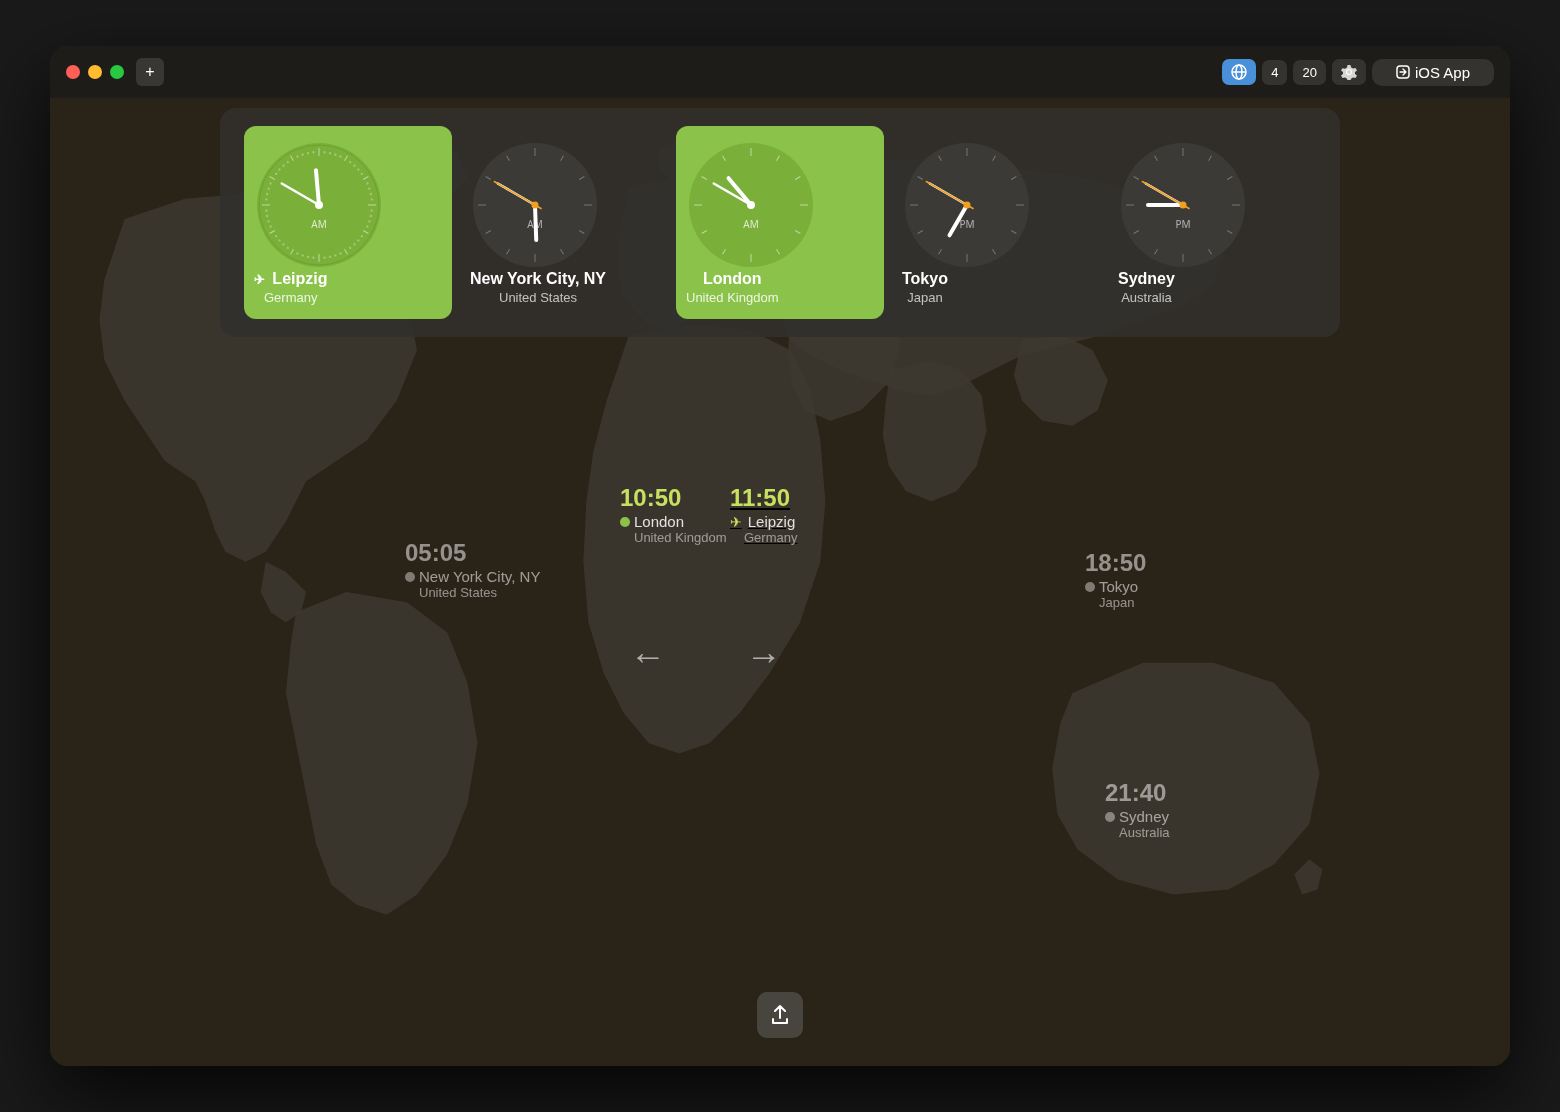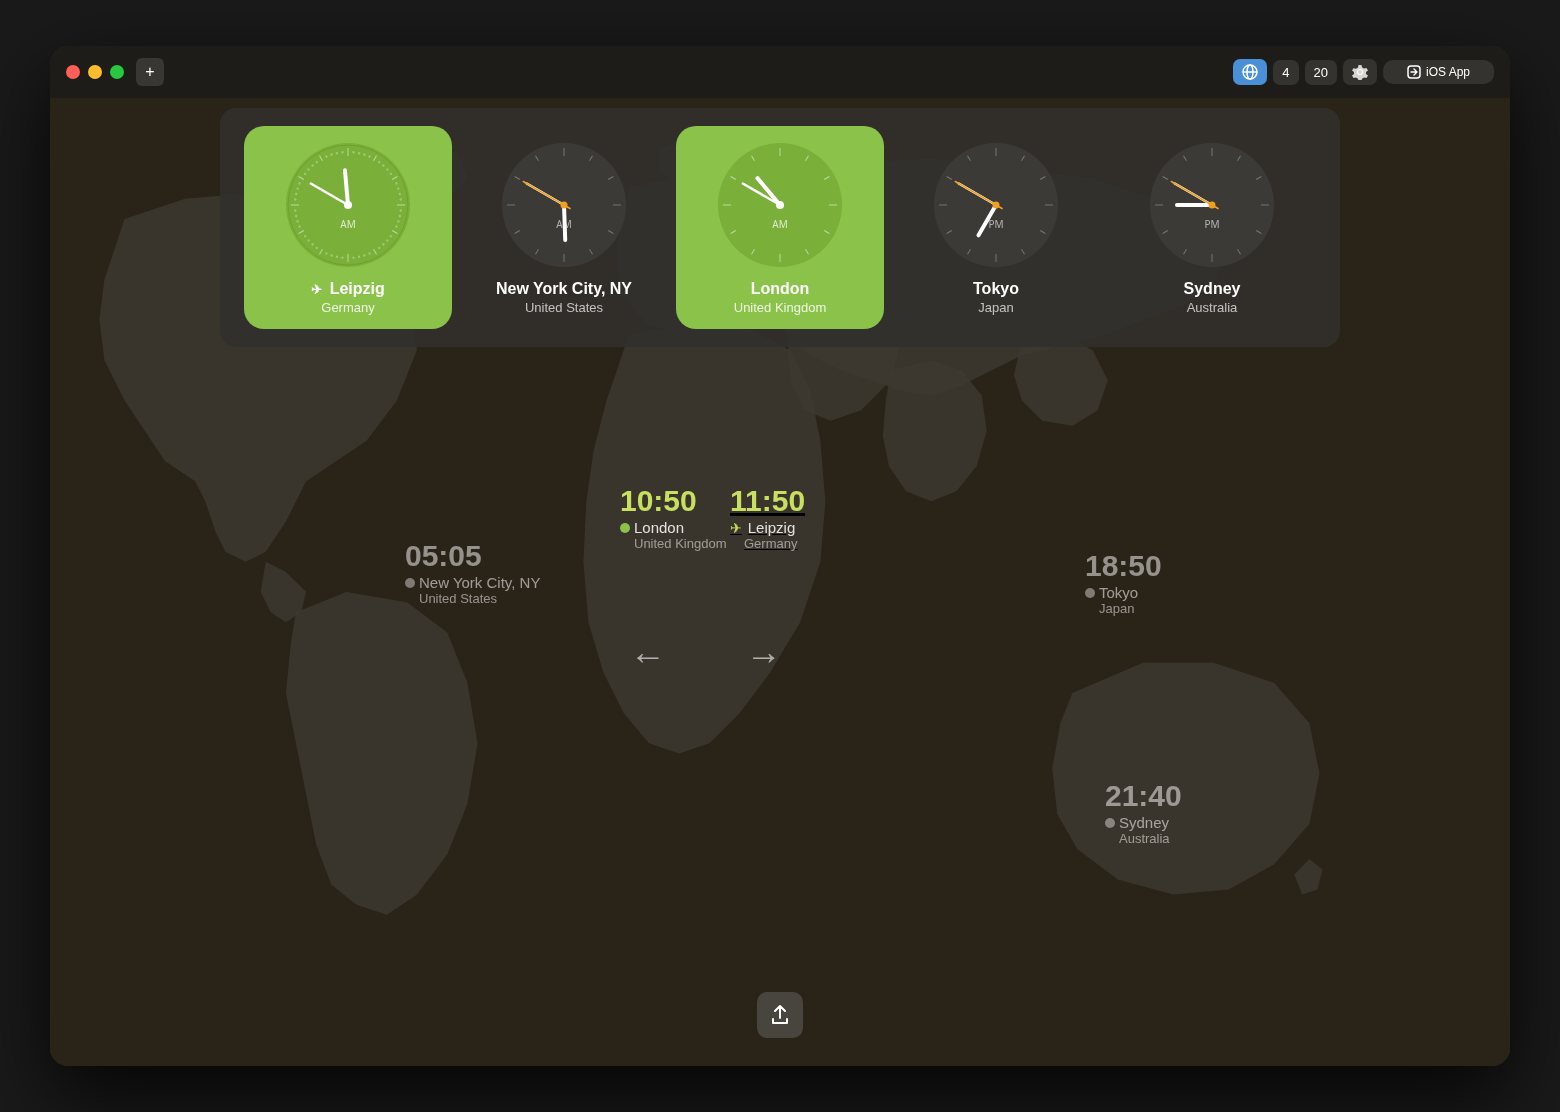--- a/index.html
+++ b/index.html
@@ -80,21 +80,21 @@
     }
     .tb-btn svg {
       width: 16px; height: 16px;
     }
     .ios-btn {
       background: rgba(255,255,255,0.1);
       border: none;
       border-radius: 10px;
       color: #fff;
       padding: 5px 24px;
-      font-size: 12px;
+      font-size: 15px;
       cursor: pointer;
       display: flex;
       align-items: center;
       gap: 5px;
     }
 
     
     .clocks-panel {
       position: absolute;
       top: 62px;
@@ -102,35 +102,34 @@
       right: 170px;
       background: rgba(50,48,44,0.92);
       border-radius: 16px;
       padding: 18px 24px;
       display: flex;
       gap: 8px;
       z-index: 50;
     }
     .clock-card {
       flex: 1;
-      border-radius: 20px;
+      border-radius: 12px;
       padding: 14px 10px 14px;
       display: flex;
       flex-direction: column;
-      align-items: center;
+      align-items: flex-start;
       cursor: pointer;
     }
     .clock-card.highlighted {
       background: #8bc34a;
     }
     .clock-card.dark {
       background: transparent;
     }
     .clock-label {
-      margin-top: 10px;
       text-align: center;
     }
     .clock-city {
       font-size: 16px;
       font-weight: 600;
       color: #fff;
     }
     .clock-country {
       font-size: 13px;
       color: rgba(255,255,255,0.7);
@@ -169,21 +168,21 @@
     }
 
     
     .map-label {
       position: absolute;
       display: flex;
       flex-direction: column;
       align-items: flex-start;
     }
     .map-time {
-      font-size: 30px;
+      font-size: 24px;
       font-weight: 600;
       color: #c8e060;
       line-height: 1;
     }
     .map-time.london-time {
       color: #c8e060;
     }
     .map-time.nyc-time {
       color: rgba(255,255,255,0.5);
     }

